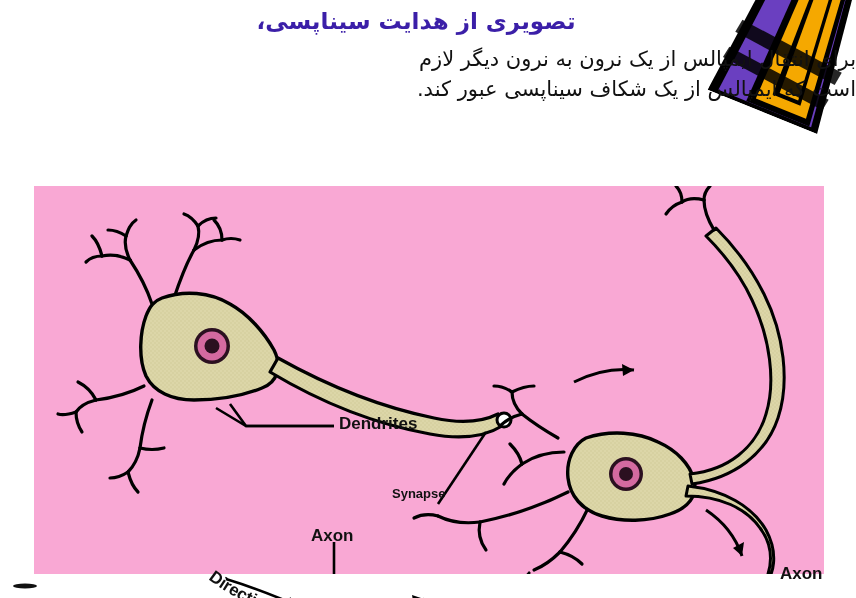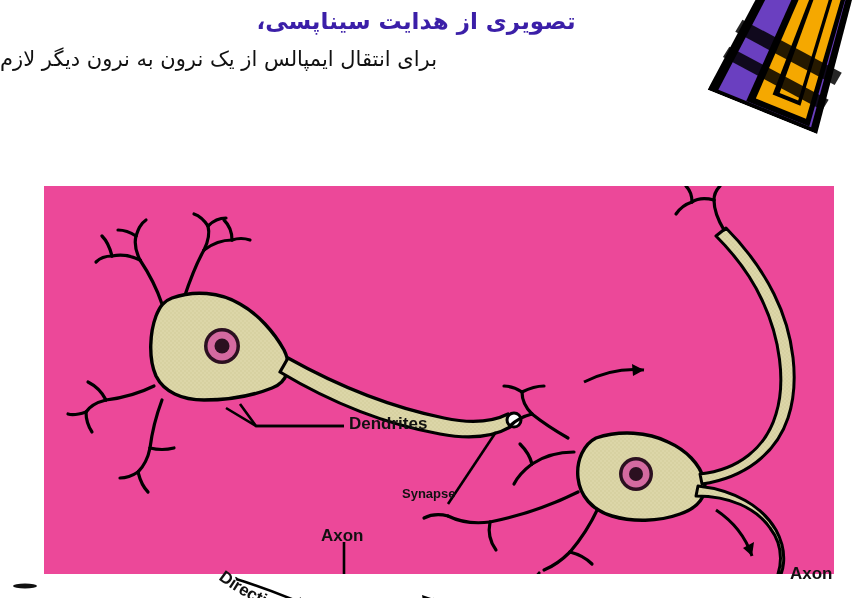--- a/index.html
+++ b/index.html
@@ -26,34 +26,34 @@
     color:#3b1fa8;
     font-weight:bold;
     font-size:23px;
     letter-spacing:0px;
     font-family:"DejaVu Sans","Liberation Sans",sans-serif;
     line-height:1.2;
     margin-left:20px;
   }
   .body-text{
     position:absolute; top:44px; left:0; width:856px;
-    text-align:left;
+    text-align:right;
     direction:rtl;
     color:#111111;
     font-size:21px;
     line-height:1.45;
     font-family:"DejaVu Sans","Liberation Sans",sans-serif;
   }
   .body-text .line{display:block;}
 
   
   .figure{
-    position:absolute; left:44px; top:186px;
+    position:absolute; left:34px; top:186px;
     width:790px; height:388px;
-    background:#ec4899;
+    background:#f9a8d4;
   }
   .figure svg{display:block;}
 
   .fig-label{
     position:absolute;
     font-family:"Liberation Sans","DejaVu Sans",sans-serif;
     font-weight:bold;
     color:#111111;
     white-space:nowrap;
   }
@@ -90,20 +90,21 @@
       <path d="M6 92 L118 104 L116 118 L4 106 Z" fill="#000000" opacity="0.85"></path>
       <path d="M4 122 L116 134 L114 146 L2 134 Z" fill="#000000" opacity="0.85"></path>
     </g>
   </svg>
 </div>
 
 <div class="slide-title">تصویری از هدایت سیناپسی،</div>
 
 <div class="body-text">
   <span class="line">برای انتقال ایمپالس از یک نرون به نرون دیگر لازم</span>
+  <span class="line">است که ایمپالس از یک شکاف سیناپسی عبور کند.</span>
 </div>
 
 <div class="figure">
 
   <svg width="790" height="388" viewBox="0 0 790 388" xmlns="http://www.w3.org/2000/svg">
 
     <defs>
       <pattern id="somaTex" width="4" height="4" patternUnits="userSpaceOnUse">
         <rect width="4" height="4" fill="#dcd6a8"></rect>
         <circle cx="1" cy="1" r="0.7" fill="#cfc894"></circle>

